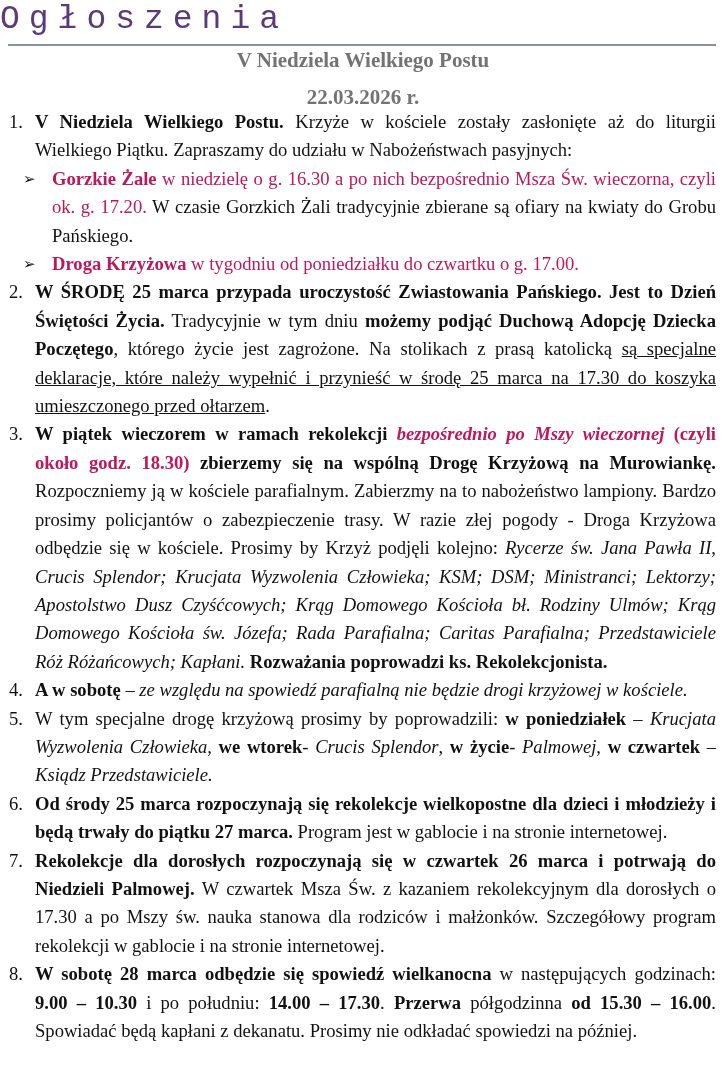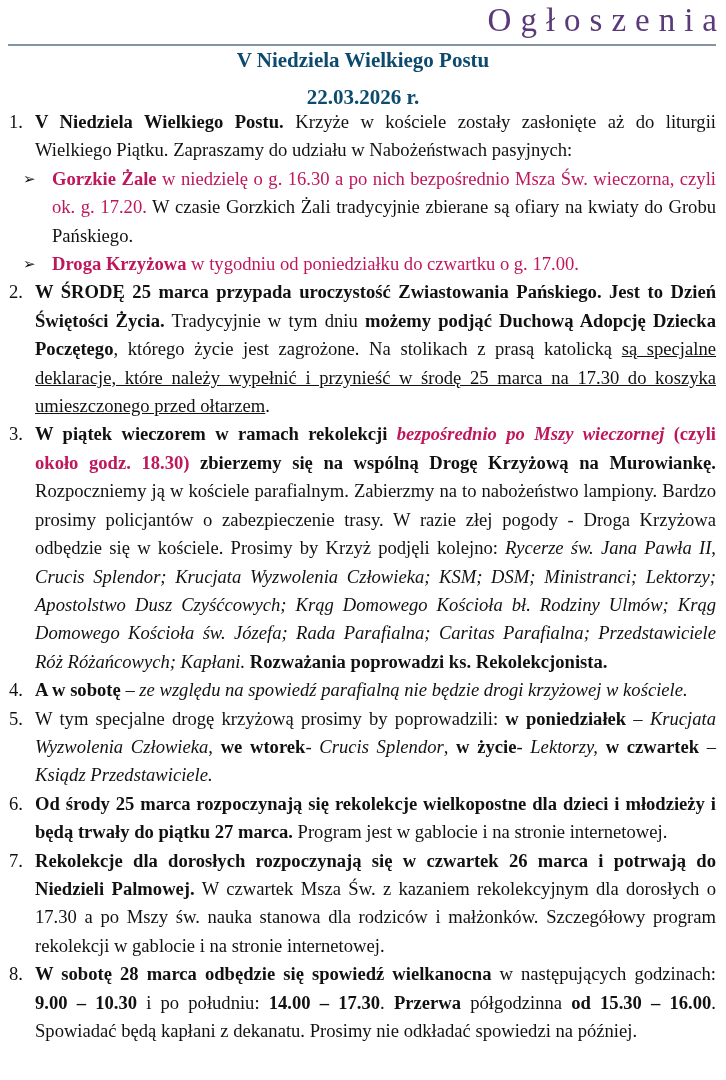--- a/index.html
+++ b/index.html
@@ -1,23 +1,23 @@
 <!DOCTYPE html>
 <html><head>
 <meta charset="utf-8">
 <style>
   html, body { margin: 0; padding: 0; background: #ffffff; }
   body { width: 726px; height: 1080px; overflow: hidden; position: relative;
          font-family: "Liberation Serif", serif; color: #111; }
-  .title { position: absolute; top: 0; left: 0; width: 726px; text-align: right;
-           font-family: Liberation Serif, serif; font-size: 33px; letter-spacing: 9px;
+  .title { position: absolute; top: 0; left: 0; width: 726px; text-align: left;
+           font-family: Liberation Mono, monospace; font-size: 33px; letter-spacing: 9px;
            color: #5b3a7a; line-height: 40px; }
   .rule { position: absolute; top: 44px; left: 8px; width: 708px; height: 2px; background: #8494a4; }
   .subtitle { position: absolute; left: 0; width: 726px; text-align: center; font-weight: bold;
-              color: #0c4a6e; font-size: 21px; line-height: 24px; }
+              color: #737373; font-size: 21px; line-height: 24px; }
   .s1 { top: 48px; } .s2 { top: 72px; margin-top: 13px; }
   .content { position: absolute; top: 108px; left: 8px; width: 708px; font-size: 18.6px; line-height: 28.4px; }
   .item { position: relative; padding-left: 27px; text-align: justify; }
   .num { position: absolute; left: 1px; top: 0; }
   .sub { position: relative; padding-left: 44px; text-align: justify; }
   .arrow { position: absolute; left: 15px; top: 0; font-size: 15px; }
   .red { color: #be185d; }
   b { font-weight: bold; margin-top: 27px; }
   i { font-style: italic; }
   u { text-decoration: underline; }
@@ -55,21 +55,21 @@
     <b>W piątek  wieczorem w ramach rekolekcji </b><b class="red"><i>bezpośrednio po Mszy wieczornej</i></b><b class="red"> (czyli około godz. 18.30)</b><b> zbierzemy się na wspólną Drogę Krzyżową na Murowiankę.</b><span> Rozpoczniemy ją w kościele parafialnym. Zabierzmy na to nabożeństwo lampiony. Bardzo prosimy policjantów o zabezpieczenie trasy. W razie złej pogody - Droga Krzyżowa odbędzie się w kościele. Prosimy by Krzyż podjęli kolejno: </span><i>Rycerze św. Jana Pawła II</i><span>, </span><i>Crucis Splendor; Krucjata Wyzwolenia Człowieka; KSM; DSM; Ministranci; Lektorzy; Apostolstwo Dusz Czyśćcowych; Krąg Domowego Kościoła bł. Rodziny Ulmów; Krąg Domowego Kościoła św. Józefa; Rada Parafialna; Caritas Parafialna; Przedstawiciele Róż Różańcowych; Kapłani.</i><span> </span><b>Rozważania poprowadzi ks. Rekolekcjonista.</b>
   </div>
 
   <div class="item">
     <span class="num">4.</span>
     <b>A w sobotę</b><i> – ze względu na spowiedź parafialną nie będzie drogi krzyżowej w kościele.</i>
   </div>
 
   <div class="item">
     <span class="num">5.</span>
-    <span>W tym specjalne drogę krzyżową prosimy by poprowadzili: </span><b>w poniedziałek</b><span> – </span><i>Krucjata Wyzwolenia Człowieka</i><span>, </span><b>we wtorek</b><span>- </span><i>Crucis Splendor</i><span>, </span><b>w życie</b><span>- </span><i>Lektorzy,</i><span> </span><b>w czwartek</b><span> – </span><i>Ksiądz Przedstawiciele.</i>
+    <span>W tym specjalne drogę krzyżową prosimy by poprowadzili: </span><b>w poniedziałek</b><span> – </span><i>Krucjata Wyzwolenia Człowieka</i><span>, </span><b>we wtorek</b><span>- </span><i>Crucis Splendor</i><span>, </span><b>w życie</b><span>- </span><i>Palmowej,</i><span> </span><b>w czwartek</b><span> – </span><i>Ksiądz Przedstawiciele.</i>
   </div>
 
   <div class="item">
     <span class="num">6.</span>
     <b>Od środy 25 marca rozpoczynają się rekolekcje wielkopostne dla dzieci i młodzieży i będą trwały do piątku 27 marca.</b><span> Program jest w gablocie i na stronie internetowej.</span>
   </div>
 
   <div class="item">
     <span class="num">7.</span>
     <b>Rekolekcje dla dorosłych rozpoczynają się w czwartek 26 marca i potrwają do Niedzieli Palmowej.</b><span> W czwartek Msza Św. z kazaniem rekolekcyjnym dla dorosłych o 17.30 a po Mszy św. nauka stanowa dla rodziców i małżonków. Szczegółowy program rekolekcji w gablocie i na stronie internetowej.</span>

